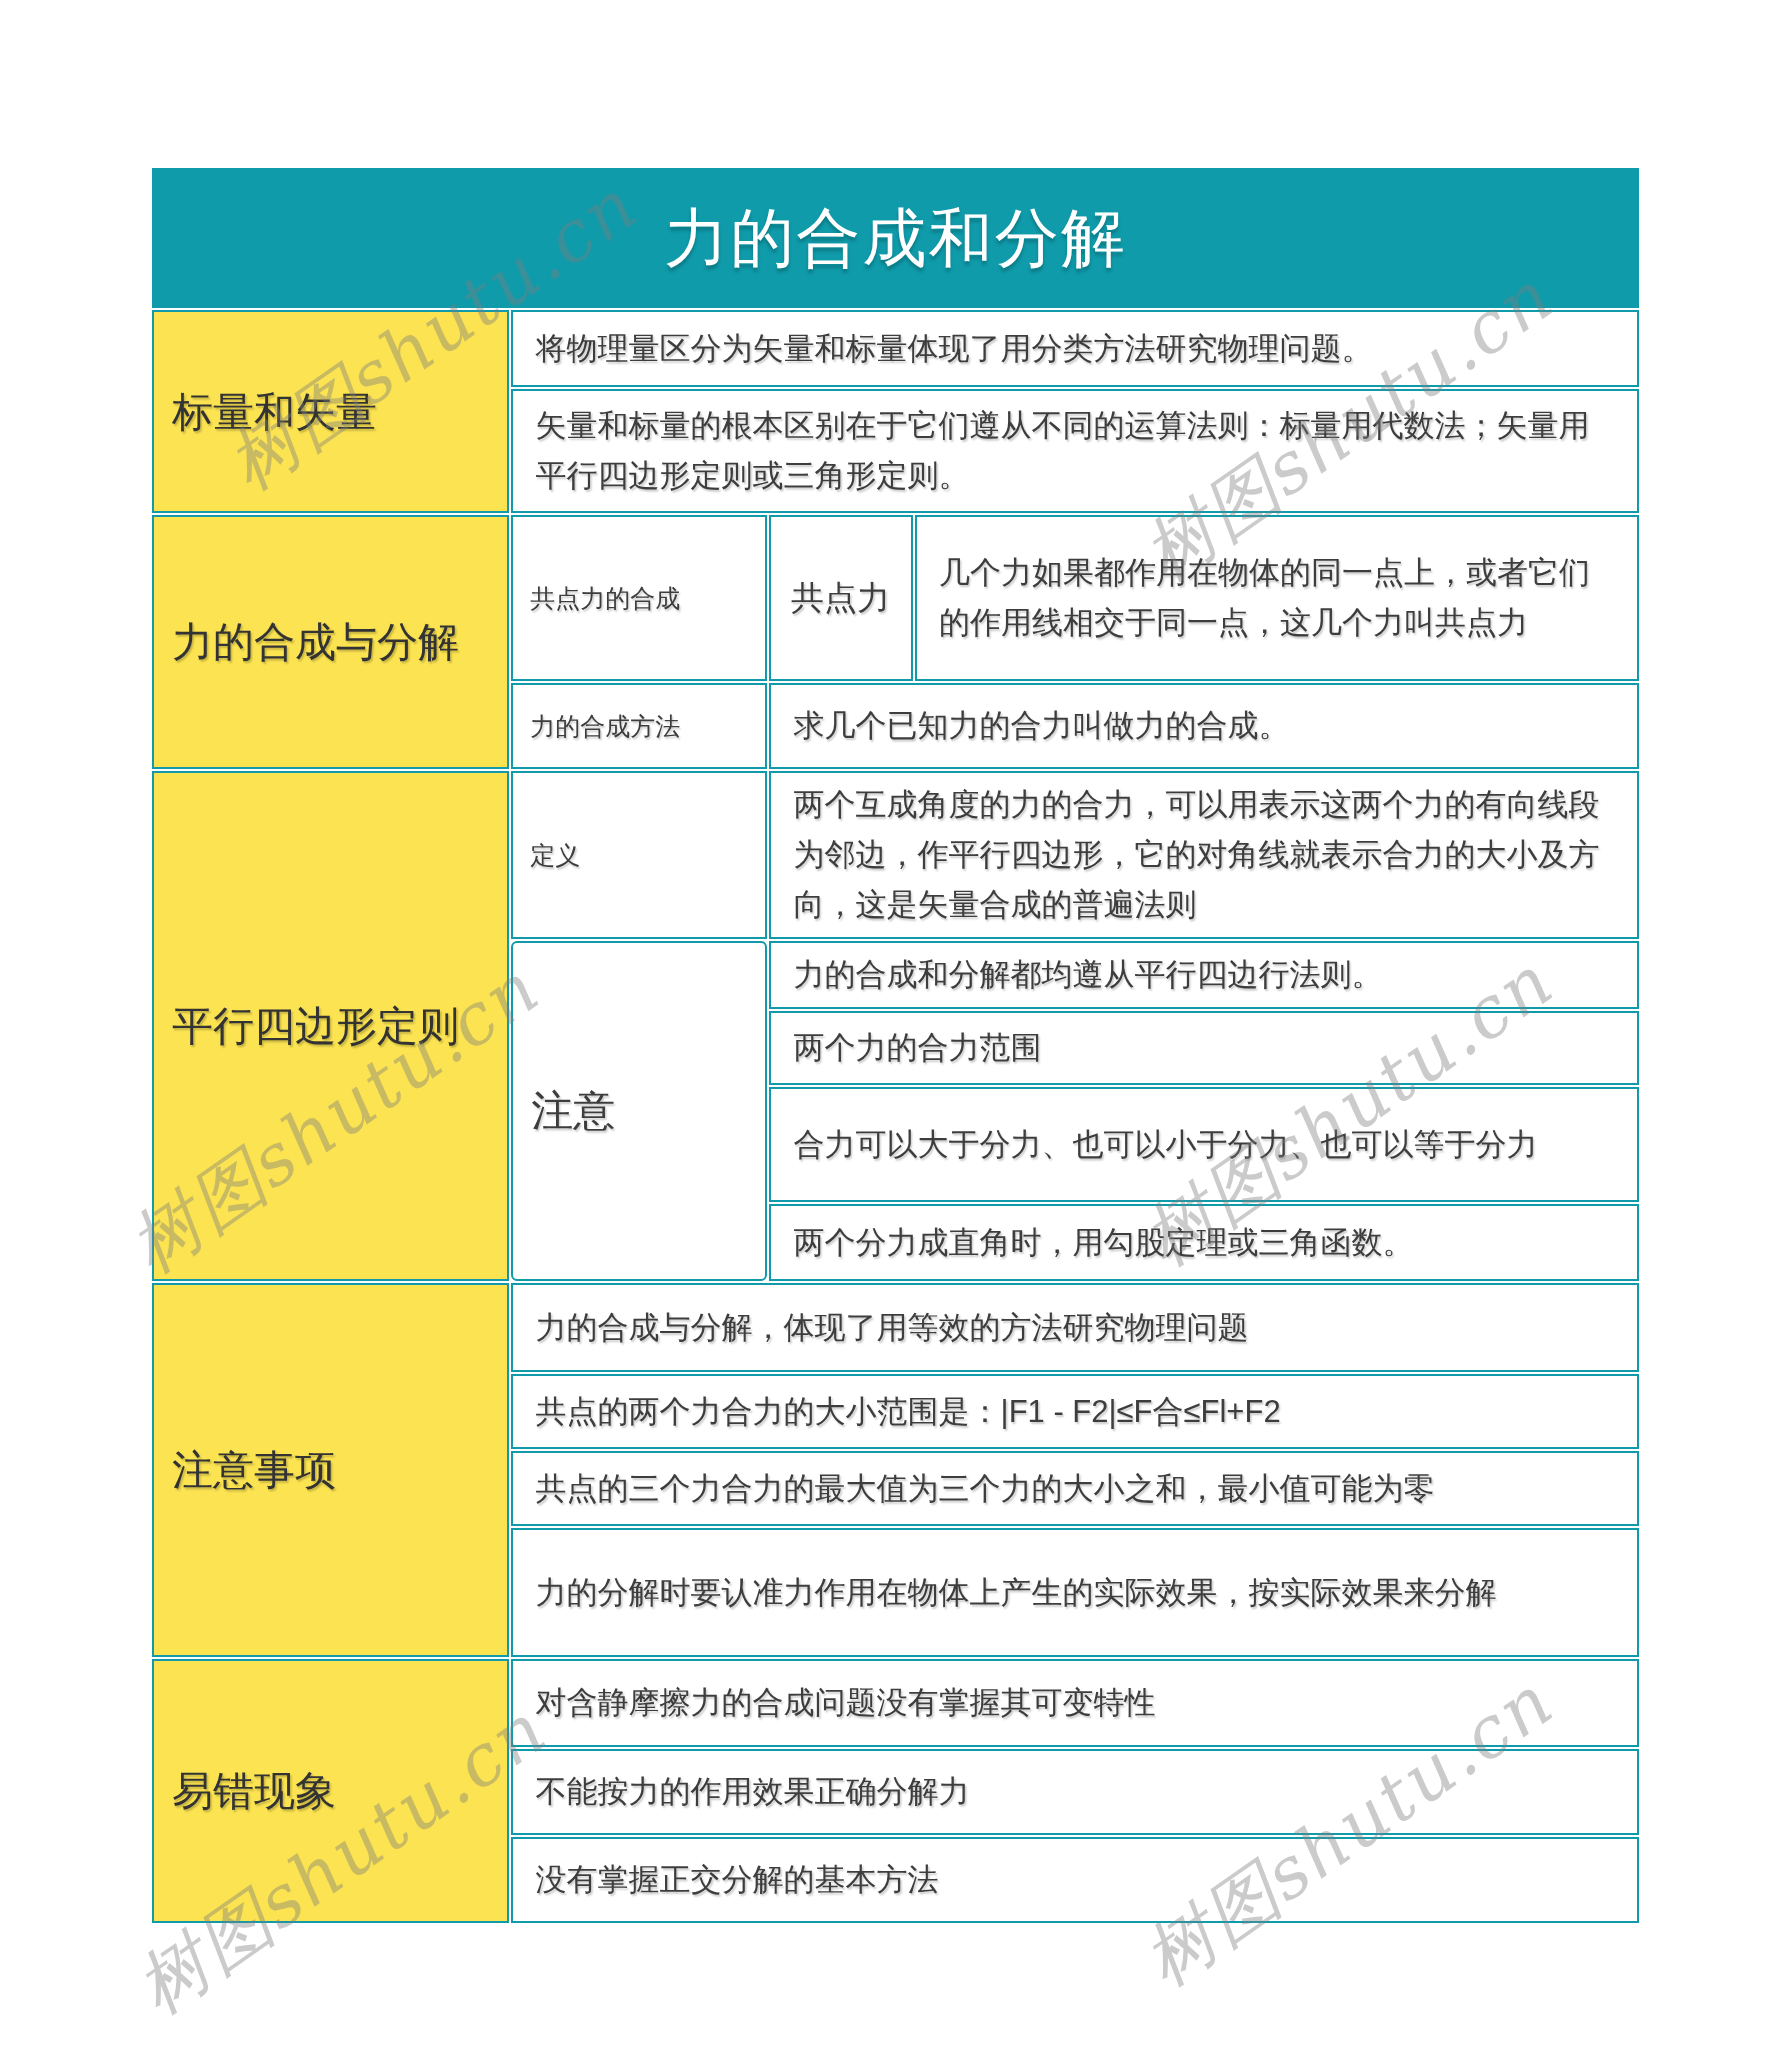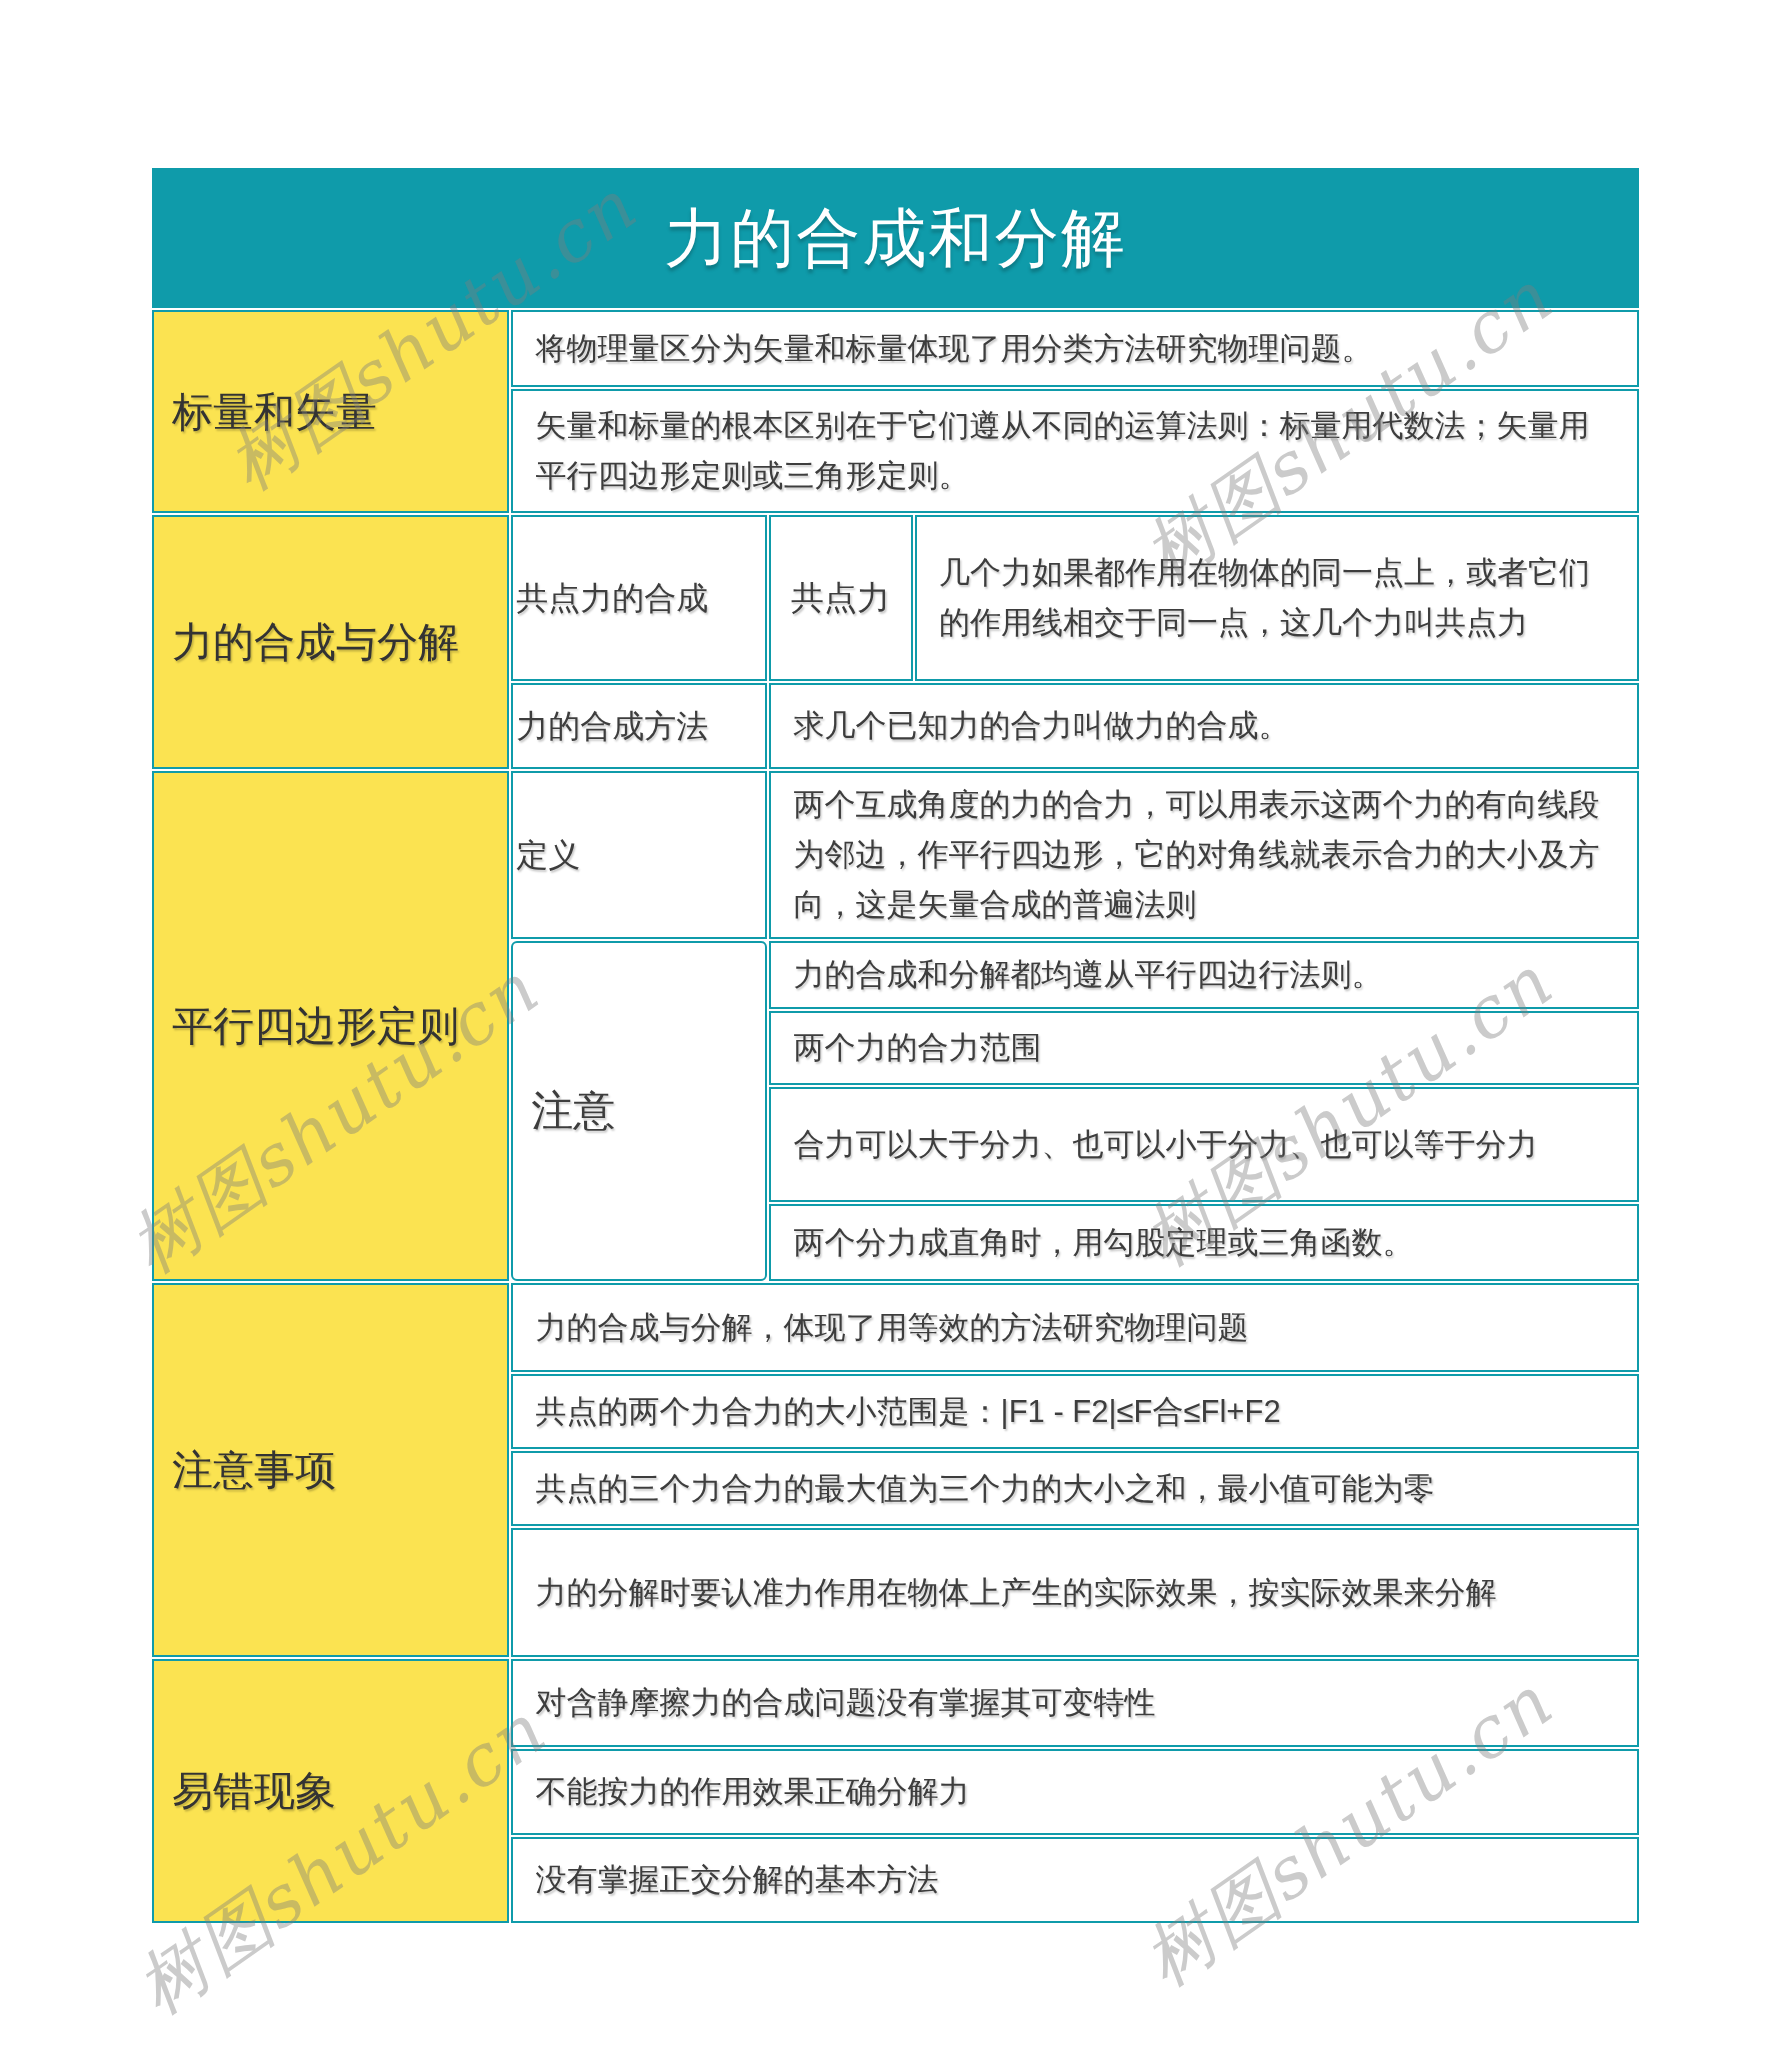--- a/index.html
+++ b/index.html
@@ -43,21 +43,21 @@
     text-shadow:0 3.5px 3.5px rgba(0,0,0,0.22);
     padding:0;
   }
   td.ylabel{
     background:#fbe351;
     font-size:41px;
     color:#333333;
     padding-left:18px;
     word-break:keep-all;
   }
-  td.blabel{font-size:32px;padding-left:3px;word-break:keep-all;}
+  td.blabel{font-size:25px;padding-left:17px;word-break:keep-all;}
   td.blabel-lg{font-size:42px;padding-left:18px;word-break:keep-all;border-radius:6px;}
   td.clabel{font-size:33px;padding-left:20px;padding-right:7px;word-break:keep-all;}
   .rh-110{height:77px}.rh-178{height:124px}.rh-238{height:166px}
   .rh-112{height:86px}.rh-104{height:53px}.rh-106{height:74px}
   .rh-164{height:115px}.rh-128{height:89px}.rh-108{height:75px}
   .rh-184{height:129px}.rh-114{height:88px}
   .wm{
     position:absolute;
     white-space:nowrap;
     font-size:71px;

